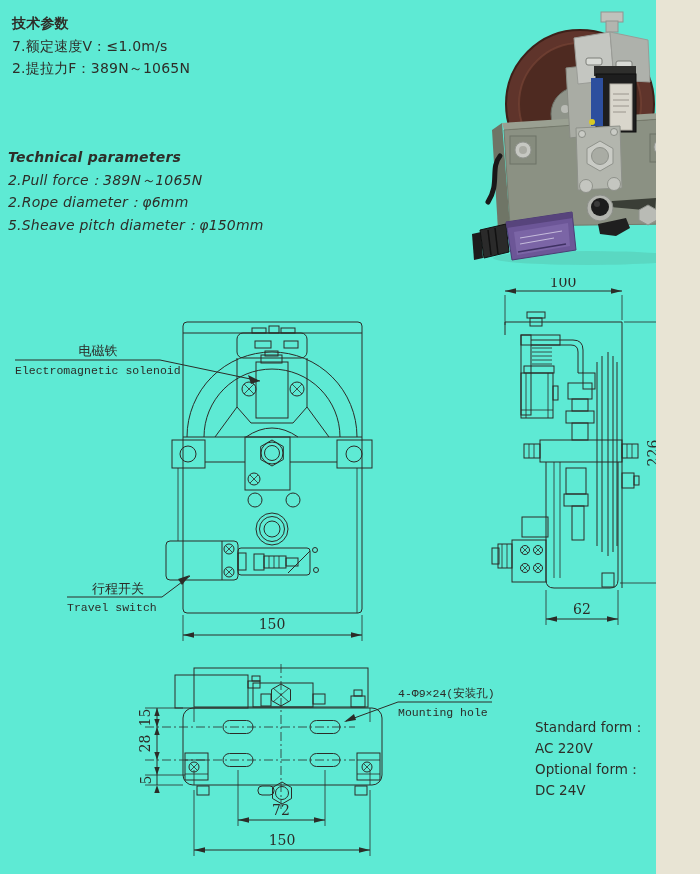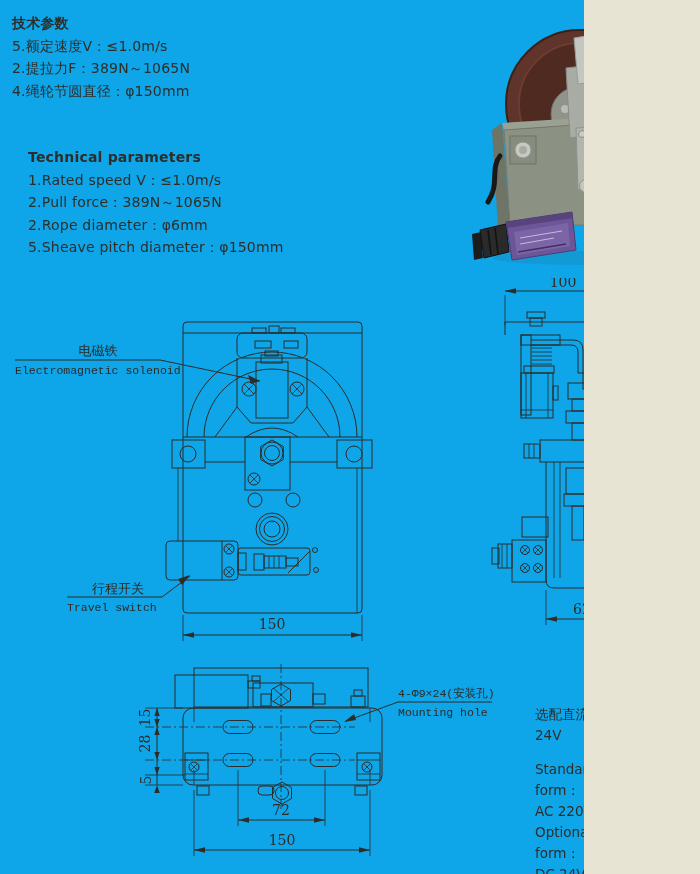--- a/index.html
+++ b/index.html
@@ -1,52 +1,50 @@
 <!DOCTYPE html>
 <html><head>
 <meta charset="utf-8">
 <style>
   html,body{margin:0;padding:0;background:#e8e4d4;}
-  .page{position:relative;width:584px;height:874px;background:#0ea5e9;
+  .page{position:relative;width:656px;height:874px;background:#5eead4;
         font-family:"DejaVu Sans",sans-serif;color:#2e2e29;overflow:hidden;}
   .specs{position:absolute;font-size:14px;line-height:22.5px;letter-spacing:.2px;}
   .specs ul{margin:0;padding:0;list-style:none;}
   .specs .title{font-weight:bold;}
   .specs-cn{left:12px;top:12px;}
-  .specs-en{left:28px;top:146px;}
+  .specs-en{left:8px;top:146px;font-style:italic;}
   .notes{position:absolute;left:535px;top:704px;font-size:13.5px;line-height:21px;}
   .notes .gap{height:13px;}
   .abs{position:absolute;}
   
   .ln{fill:none;stroke:#2c2c28;stroke-width:1;}
   .lt{fill:none;stroke:#2c2c28;stroke-width:.8;}
   .dd{fill:none;stroke:#2c2c28;stroke-width:.8;stroke-dasharray:9 3 2 3;}
   .fl{fill:#2c2c28;stroke:none;}
   .dim{font-family:"DejaVu Serif",serif;font-size:14px;fill:#2c2c28;}
   .cadcn{font-family:"DejaVu Sans",sans-serif;font-size:13px;fill:#2c2c28;}
   .caden{font-family:"Liberation Mono",monospace;font-size:11.5px;fill:#2c2c28;}
 </style>
 </head>
 <body>
 
 <div class="page">
 
   <div class="specs specs-cn abs">
     <div class="title">技术参数</div>
     <ul>
-      <li>5.额定速度V：≤1.0m/s</li>
+      <li>7.额定速度V：≤1.0m/s</li>
       <li>2.提拉力F：389N～1065N</li>
-      <li>4.绳轮节圆直径：φ150mm</li>
     </ul>
   </div>
 
   <div class="specs specs-en abs">
     <div class="title">Technical parameters</div>
     <ul>
-      <li>1.Rated speed V：≤1.0m/s</li>
       <li>2.Pull force：389N～1065N</li>
       <li>2.Rope diameter：φ6mm</li>
       <li>5.Sheave pitch diameter：φ150mm</li>
     </ul>
   </div>
 
   <svg class="abs" style="left:448px;top:6px;" width="250" height="262" viewBox="0 0 250 262">
     <ellipse cx="140" cy="252" rx="95" ry="7" fill="rgba(60,55,40,0.10)"></ellipse>
     <g>
       <circle cx="132" cy="98" r="74" fill="#5f342b" stroke="#3d2019" stroke-width="2"></circle>
@@ -405,19 +403,18 @@
     </g>
     <g>
       <text class="caden" x="303" y="47">4-Φ9×24(安装孔)</text>
       <polyline class="ln" points="397,52 303,52 251,71" fill="none"></polyline>
       <polygon class="fl" points="249,72 259,64 261,70"></polygon>
       <text class="caden" x="303" y="66">Mounting hole</text>
     </g>
   </svg>
 
   <div class="notes">
-    <div>选配直流24V</div>
     <div class="gap"></div>
     <div>Standard form：  AC 220V</div>
     <div>Optional form：  DC 24V</div>
   </div>
 
 </div>
 
 </body></html>

